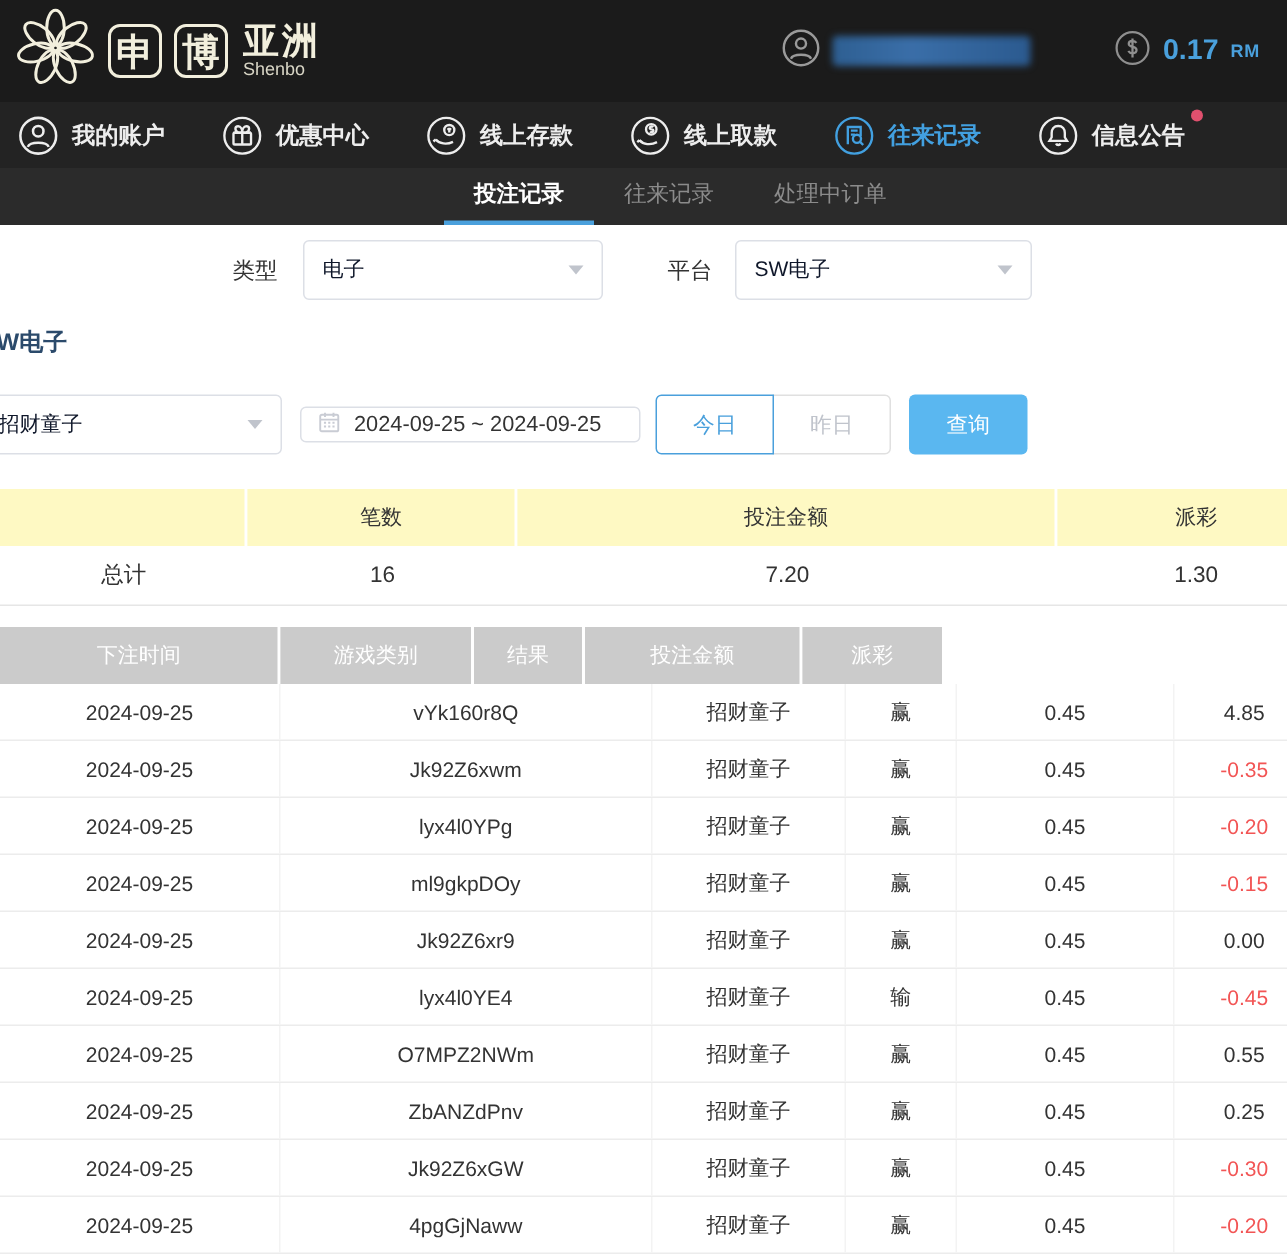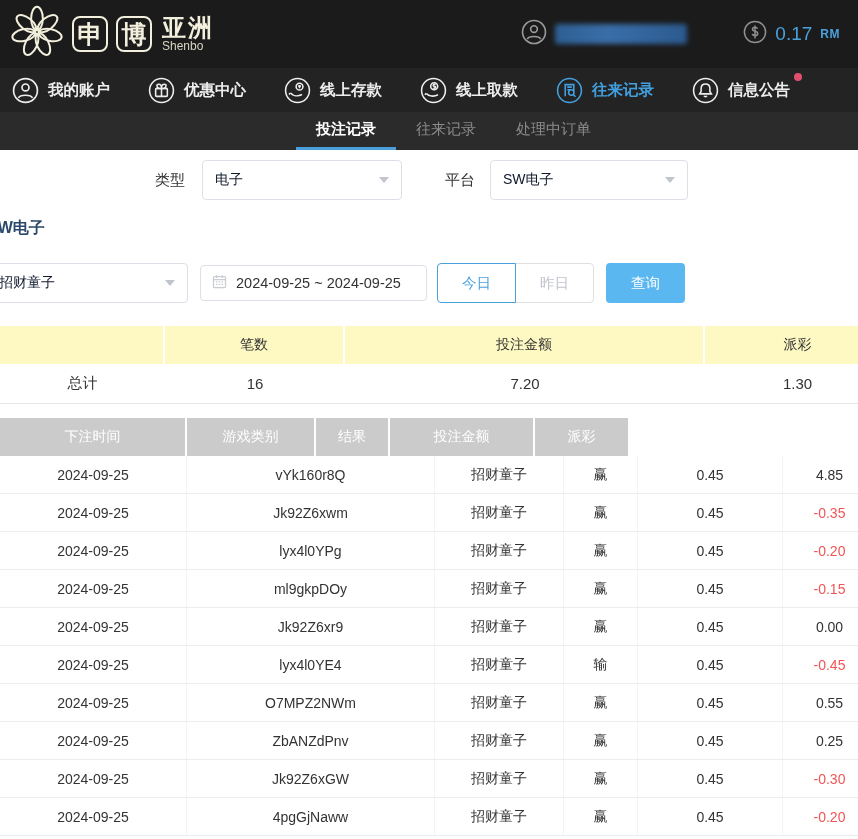--- a/index.html
+++ b/index.html
@@ -14,21 +14,21 @@
     color:#f2efdd; font-size:25px; font-weight:bold; display:flex; align-items:center;
     justify-content:center; }
   .logo-txtcol { display:flex; flex-direction:column; line-height:1.05; margin-left:2px; }
   .logo-region { color:#f2efdd; font-size:24px; font-weight:bold; letter-spacing:2px; }
   .logo-sub { color:#d8d5c5; font-size:12px; }
   .topbar-right { margin-left:auto; display:flex; align-items:center; gap:56px; }
   .user-group { display:flex; align-items:center; gap:8px; cursor:pointer; }
   .redacted { width:132px; height:20px; border-radius:3px;
     background:linear-gradient(90deg,#2e5f92,#3a6ea8 40%,#2b5a8f); filter:blur(2.5px); }
   .balance-group { display:flex; align-items:center; gap:8px; cursor:pointer; }
-  .balance-amount { color:#4aa0dc; font-size:19px; font-weight:400;text-align:right; }
+  .balance-amount { color:#4aa0dc; font-size:19px; font-weight:700;text-align:right; }
   .balance-cur { color:#4aa0dc; font-size:12px; font-weight:600; letter-spacing:.5px; }
 
   
   .mainnav { height:44px; background:#232323; display:flex; align-items:center;
     padding-left:12px; gap:38px;text-align:center; }
   .nav-item { display:flex; align-items:center; gap:9px; color:#ededed; font-size:15.5px;
     font-weight:600; cursor:pointer; position:relative; white-space:nowrap; }
   .nav-item.active { color:#42a0e0; }
   .nav-item svg { display:block; }
   .nav-dot { position:absolute; top:-4px; right:-12px; width:8px; height:8px;
@@ -51,21 +51,21 @@
   .caret { width:0; height:0; border-left:5px solid transparent; border-right:5px solid transparent;
     border-top:6px solid #c0c4cc; }
   .sel-type { width:200px; margin-left:17px; }
   .gap-platform { margin-left:43px; }
   .sel-platform { width:198px; margin-left:15px; }
 
   .section-title { margin:18px 0 0 -13px; font-size:16px; font-weight:bold; color:#2b4a6b; }
 
   .controls-row { display:flex; align-items:center; margin-top:24px; height:40px; }
   .sel-game { width:202px; margin-left:-14px; }
-  .date-input { height:36px; width:227px; margin-left:12px; border:1px solid #dcdfe6;
+  .date-input { height:24px; width:227px; margin-left:12px; border:1px solid #dcdfe6;
     border-radius:4px; display:flex; align-items:center; gap:8px; padding:0 10px;
     font-size:14.5px; color:#333; cursor:pointer; white-space:nowrap; }
   .btn-group { display:flex; margin-left:10px; }
   .qbtn { width:79px; height:40px; background:#fff; border:1px solid #e0e0e0; font-size:14.5px;
     color:#c0c4cc; cursor:pointer; margin-left:-1px; display:flex; align-items:center;
     justify-content:center; font-family:inherit; }
   .qbtn:first-child { border-radius:4px 0 0 4px; margin-left:0; }
   .qbtn:last-child { border-radius:0 4px 4px 0; }
   .qbtn.active { border-color:#4aa0dc; color:#4aa0dc; z-index:1; }
   .search-btn { width:79px; height:40px; margin-left:12px; background:#5ab7f0; border:none;

